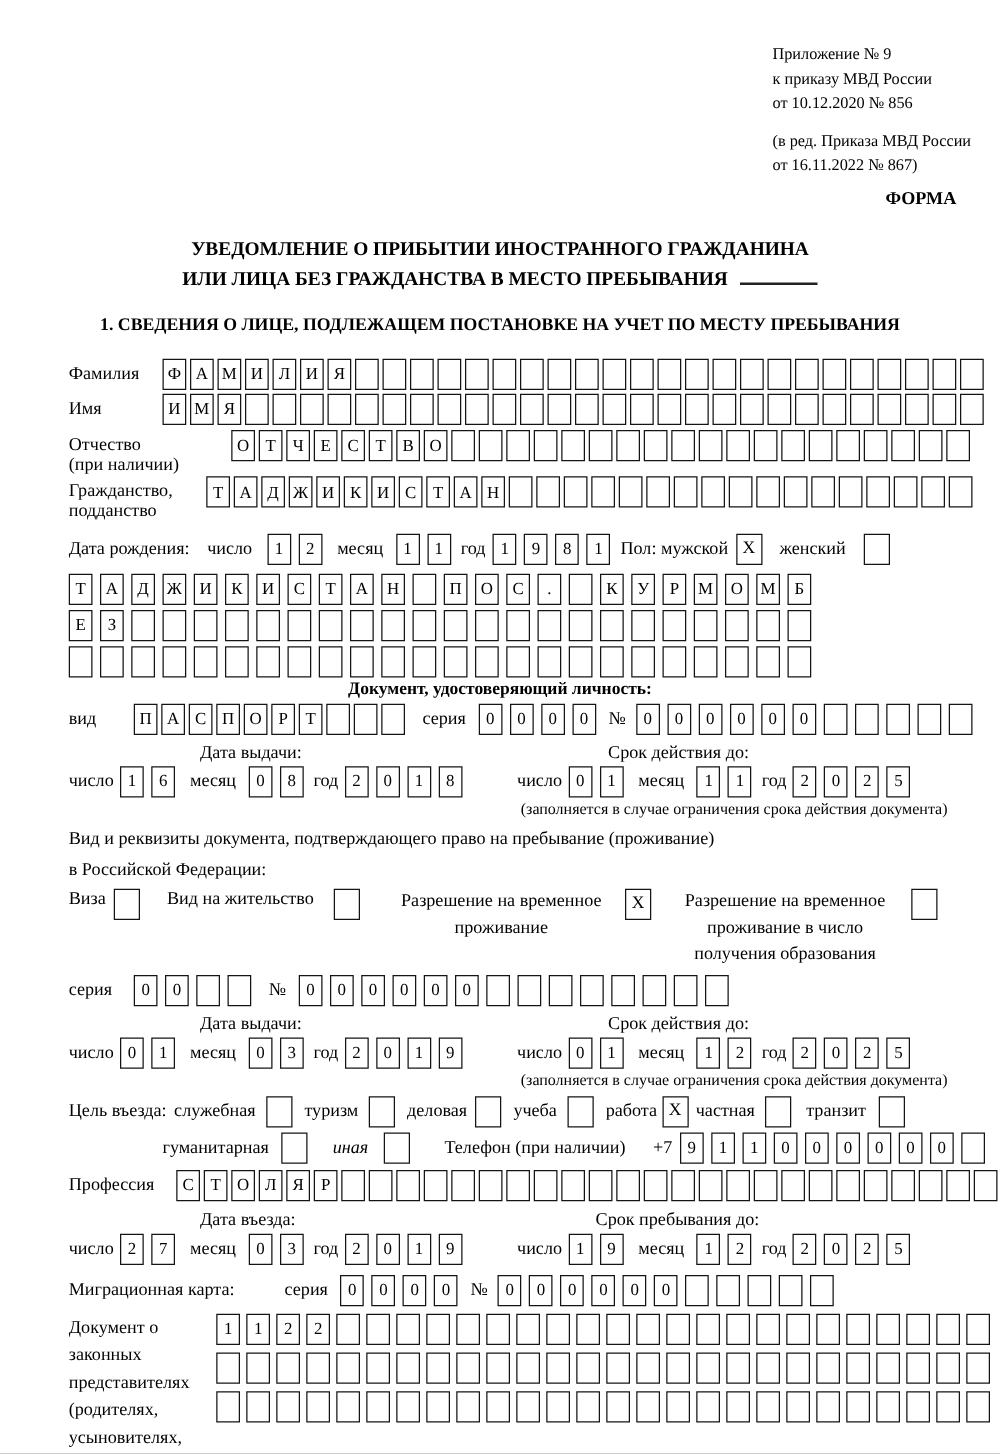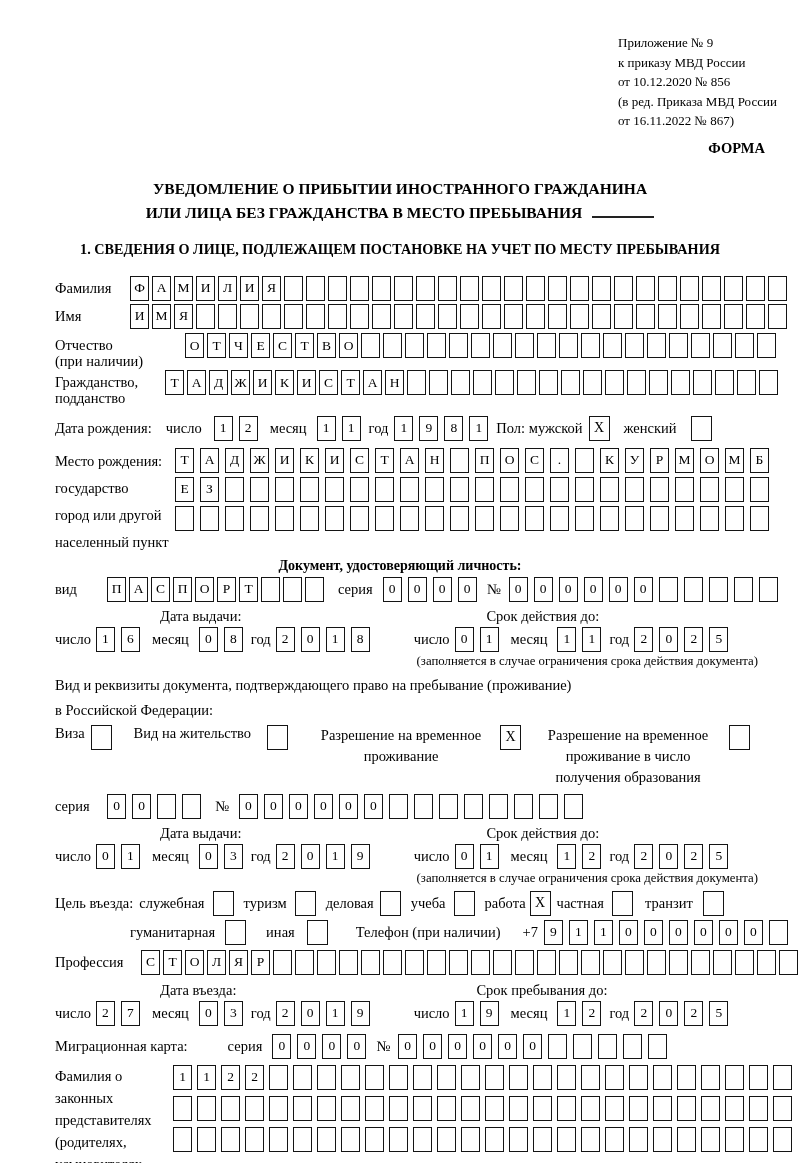--- a/index.html
+++ b/index.html
@@ -3,21 +3,21 @@
 <meta charset="utf-8">
 <style>
   html,body{margin:0;padding:0;background:#888;}
   .page{
     width:800px;height:1163px;background:#ffffff;color:#000;
     font-family:"Liberation Serif","DejaVu Serif",serif;
     position:relative;overflow:hidden;box-sizing:border-box;
     padding-top:33px;
   }
   .appendix{margin-left:618px;font-size:13px;line-height:19.5px;}
-  .appendix .g{margin-top:0;}
+  .appendix .g{margin-top:11px;}
   .forma{margin-top:9px;text-align:right;padding-right:35px;font-weight:bold;font-size:14.5px;}
   .title{margin-top:20px;text-align:center;font-weight:bold;font-size:15.5px;line-height:24px;}
   .titleline{display:inline-block;width:62px;border-bottom:2.5px solid #222;margin-left:10px;vertical-align:baseline;}
   .sec1{margin-top:16px;text-align:center;font-weight:bold;font-size:14.2px;}
   .row{display:flex;align-items:center;position:relative;}
   .row.top{align-items:flex-start;}
   .lbl{font-size:14.5px;flex:none;}
   .cell{width:19px;height:25px;border:1.6px solid #141414;display:inline-flex;align-items:center;justify-content:center;
         font-size:13.5px;flex:none;box-sizing:border-box;background:#fff;}
   .boxrow{display:inline-flex;gap:3px;flex:none;}
@@ -214,26 +214,20 @@
         <span class="cell">8</span>
         <span class="cell">1</span>
       </span>
     <span class="lbl" style="margin-left:8px;">Пол: мужской</span>
     <span class="cbox" style="margin-left:6px;">X</span>
     <span class="lbl" style="margin-left:14px;">женский</span>
     <span class="cbox" style="margin-left:14px;"></span>
   </div>
 
   <div class="row top" style="margin:7px 0 0 55px;">
-    <div class="lcol" style="width:120px;">
-      <div>Место рождения:</div>
-      <div>государство</div>
-      <div>город или другой</div>
-      <div>населенный пункт</div>
-    </div>
     <div class="stack">
       <span class="boxrow w">
           <span class="cell">Т</span>
           <span class="cell">А</span>
           <span class="cell">Д</span>
           <span class="cell">Ж</span>
           <span class="cell">И</span>
           <span class="cell">К</span>
           <span class="cell">И</span>
           <span class="cell">С</span>
@@ -500,21 +494,21 @@
     <span class="cbox" style="margin-left:4px;">X</span>
     <span class="lbl" style="margin-left:6px;">частная</span>
     <span class="cbox" style="margin-left:8px;"></span>
     <span class="lbl" style="margin-left:12px;">транзит</span>
     <span class="cbox" style="margin-left:10px;"></span>
   </div>
 
   <div class="row" style="margin:4px 0 0 130px;">
     <span class="lbl">гуманитарная</span>
     <span class="cbox" style="margin-left:10px;"></span>
-    <span class="lbl" style="margin-left:20px;">иная</span>
+    <span class="lbl" style="margin-left:20px;font-style:italic;">иная</span>
     <span class="cbox" style="margin-left:12px;"></span>
     <span class="lbl" style="margin-left:28px;">Телефон (при наличии)</span>
     <span class="lbl" style="margin-left:22px;">+7</span>
     <span class="boxrow w" style="margin-left:6px;">
         <span class="cell">9</span>
         <span class="cell">1</span>
         <span class="cell">1</span>
         <span class="cell">0</span>
         <span class="cell">0</span>
         <span class="cell">0</span>
@@ -623,21 +617,21 @@
         <span class="cell"></span>
         <span class="cell"></span>
         <span class="cell"></span>
         <span class="cell"></span>
         <span class="cell"></span>
       </span>
   </div>
 
   <div class="row top" style="margin:6px 0 0 55px;">
     <div class="lcol" style="width:118px;line-height:22px;">
-      <div>Фамилия о</div>
+      <div>Документ о</div>
       <div>законных</div>
       <div>представителях</div>
       <div>(родителях,</div>
       <div>усыновителях,</div>
 
     </div>
     <div class="stack" style="gap:6px;">
       <span class="boxrow g5">
           <span class="cell">1</span>
           <span class="cell">1</span>

